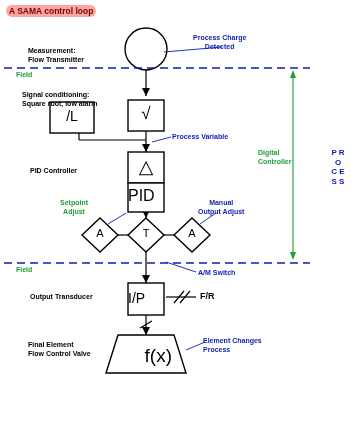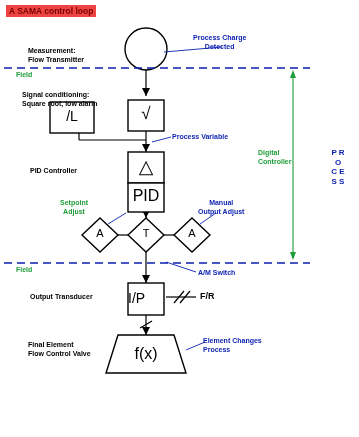--- a/index.html
+++ b/index.html
@@ -8,21 +8,21 @@
     background:#ffffff;
     font-family:"Liberation Sans", sans-serif;
     position:relative;
     overflow:hidden;
   }
   #stage{position:absolute;left:0;top:0;width:359px;height:437px;}
   .abs{position:absolute;}
   .txt{font-size:7px;line-height:9px;color:#000;white-space:pre;}
   .title{
     font-size:8.5px;font-weight:bold;color:#7a0000;
-    background:#ef4444;padding:1px 3px;
+    background:#fca5a5;padding:1px 3px;border-radius:6px;
   }
   .blue{color:#0b1fb0;font-weight:bold;}
   .green{color:#1f9d3a;font-weight:bold;}
   .bold{font-weight:bold;}
   svg{position:absolute;left:0;top:0;}
   
   #logo{
     position:absolute;left:8px;top:385px;width:345px;height:40px;
     font-family:"Liberation Sans", sans-serif;
     font-weight:bold;
@@ -128,31 +128,31 @@
     </g>
   </svg>
 
 
   <div class="abs" style="left:128px;top:104px;width:36px;text-align:center;font-size:17px;">√</div>
 
   <div class="abs" style="left:50px;top:108px;width:44px;text-align:center;font-size:14px;">/L</div>
 
   <div class="abs" style="left:128px;top:155px;width:36px;text-align:center;font-size:19px;">△</div>
 
-  <div class="abs" style="left:128px;top:187px;width:36px;text-align:center;font-size:16px;">PID</div>
+  <div class="abs" style="left:128px;top:187px;width:24px;text-align:center;font-size:16px;">PID</div>
 
   <div class="abs" style="left:88px;top:227px;width:24px;text-align:center;font-size:11px;">A</div>
 
   <div class="abs" style="left:134px;top:227px;width:24px;text-align:center;font-size:11px;">T</div>
 
   <div class="abs" style="left:180px;top:227px;width:24px;text-align:center;font-size:11px;">A</div>
 
   <div class="abs" style="left:128px;top:290px;width:36px;font-size:14px;">I/P</div>
 
-  <div class="abs" style="left:120px;top:345px;width:52px;text-align:center;font-size:16px;">f(x)</div>
+  <div class="abs" style="left:120px;top:345px;width:52px;text-align:right;font-size:19px;">f(x)</div>
 
   <div class="abs txt bold" style="left:28px;top:46px;">Measurement:
 Flow Transmitter</div>
 
   <div class="abs txt bold" style="left:22px;top:90px;">Signal conditioning:
 Square root, low alarm</div>
 
   <div class="abs txt bold" style="left:30px;top:166px;">PID Controller</div>
 
   <div class="abs txt bold" style="left:30px;top:292px;">Output Transducer</div>

